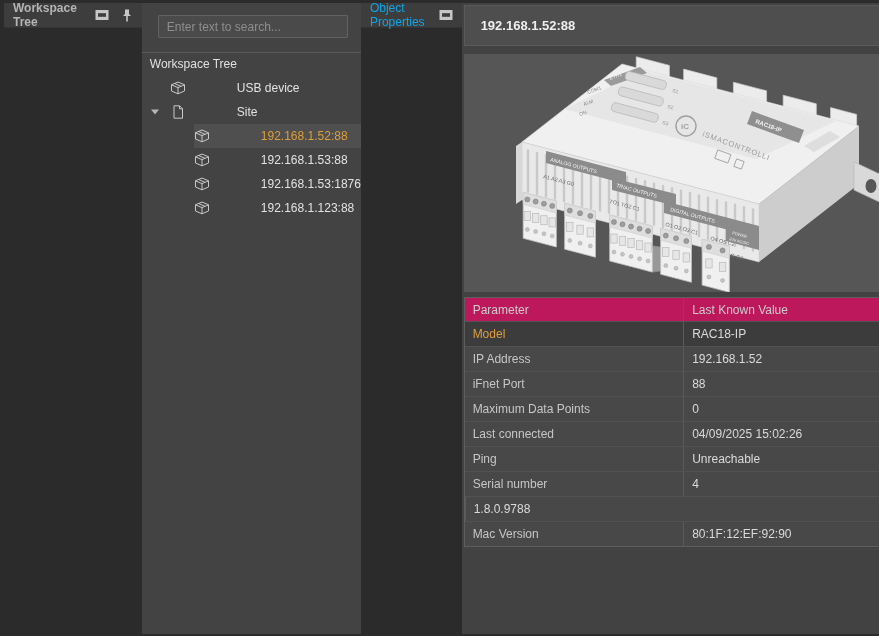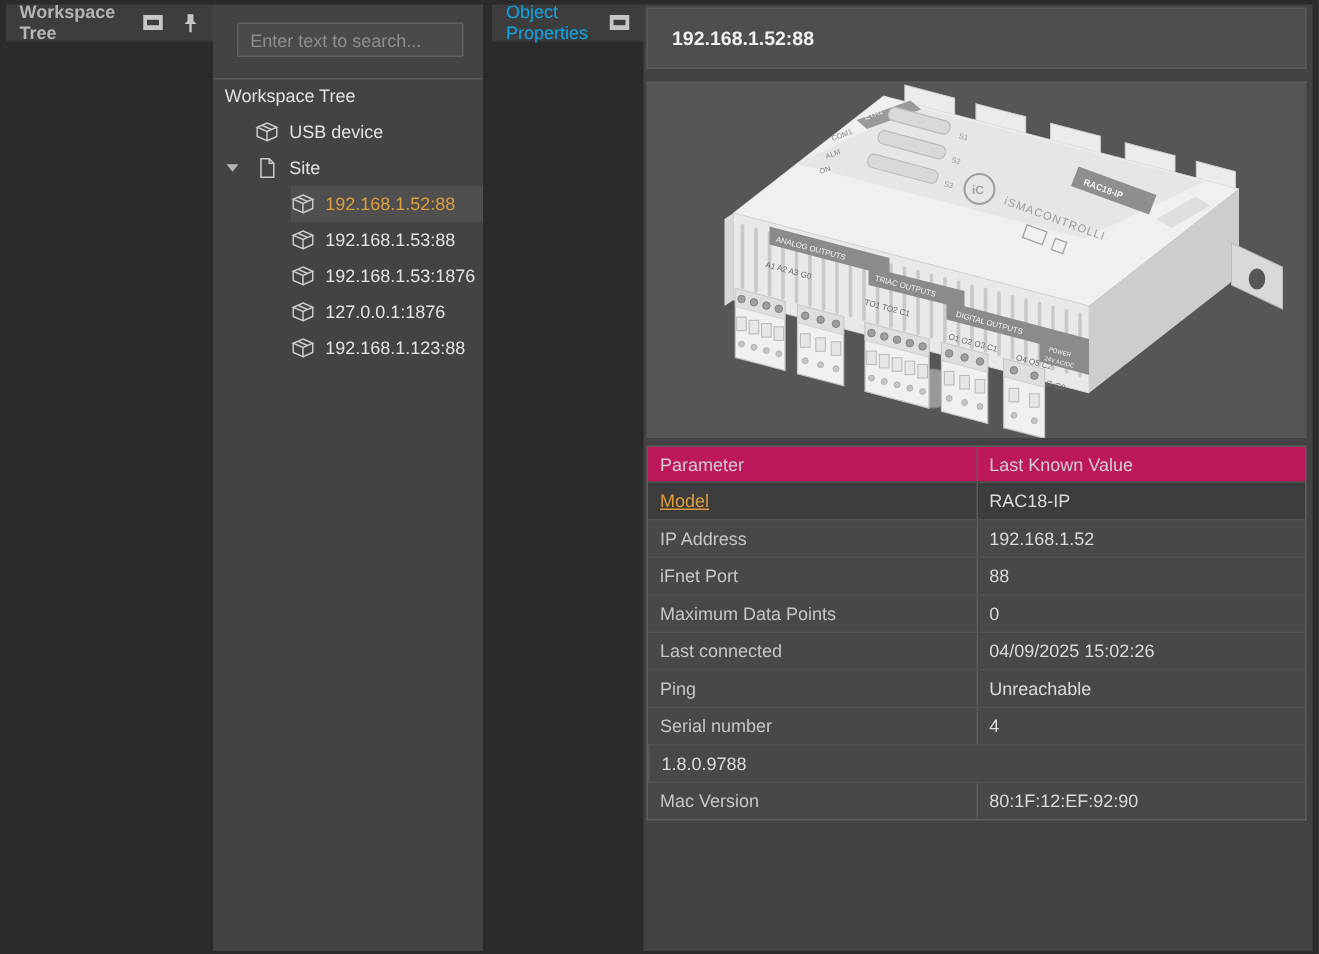--- a/index.html
+++ b/index.html
@@ -40,41 +40,41 @@
   .tree-root { height:23px; line-height:23px; padding-left:8px; color:#e0e0e0; }
   .tree-row { height:24px; display:flex; align-items:center; cursor:default; }
   .ind-0 { width:28px; flex:0 0 28px; }
   .ind-exp { width:8px; flex:0 0 8px; }
   .ind-2 { width:52px; flex:0 0 52px; }
   .expander { width:12px; flex:0 0 12px; margin-right:8px; display:flex; align-items:center; }
   .row-content { flex:1; height:24px; display:flex; align-items:center; }
   .tree-row.selected .row-content { background:#4f4f4f; }
   .tree-row.selected .tree-label { color:#de9e3b; }
   .tree-icon { width:16px; flex:0 0 16px; margin-right:7px; display:flex; align-items:center; }
-  .tree-label { white-space:nowrap; }
+  .tree-label { white-space:nowrap;margin-left:44px; }
 
   
   .right-body { flex:1; background:#424242; padding:2px 4px 0 2px; display:flex; flex-direction:column; }
   .object-header {
     height:41px; flex:0 0 41px; background:#4e4e4e; border:1px solid #5a5a5a;
     display:flex; align-items:center; padding-left:16px;
     color:#efefef; font-weight:bold; font-size:13px;
   }
   .device-image {
     height:238px; flex:0 0 238px; margin-top:8px; background:#565656;
     display:flex; align-items:center; justify-content:center;
   }
   .props-table { margin-top:5px; border:1px solid #5e5e5e; font-size:12px; }
   .trow { display:flex; height:25px; background:#484848; border-top:1px solid #525252; }
   .trow.thead { height:23px; background:#be185d; border-top:none; }
   .tcell { flex:1; display:flex; align-items:center; padding-left:8px; color:#c6c6c6; overflow:hidden; white-space:nowrap; }
   .tcell.value { border-left:1px solid #5a5a5a; color:#dadada; }
   .trow.thead .tcell { color:#cdcdcd; }
   .trow.selected { background:#3c3c3d; }
-  .trow.selected .tcell.param { color:#de9e3b;text-decoration:underline; }
+  .trow.selected .tcell.param { color:#de9e3b; }
 
   svg text { font-family:"Liberation Sans", sans-serif; }
 </style>
 </head>
 <body>
 
 <div class="app">
 
   <div class="panel panel-left">
     <div class="titlebar">
@@ -179,36 +179,20 @@
                   <polyline points="1.5,3.8 1.5,10 8,12.8 8,6.6"></polyline>
                   <polyline points="14.5,3.8 14.5,10 8,12.8"></polyline>
                   <line x1="4.6" y1="2.5" x2="11" y2="5.3"></line>
                 </g>
               </svg>
             </span>
             <span class="tree-label">192.168.1.53:1876</span>
           </div>
         </div>
 
-        <div class="tree-row">
-          <span class="ind-2"></span>
-          <div class="row-content">
-            <span class="tree-icon">
-              <svg width="16" height="14" viewBox="0 0 16 14">
-                <g stroke="#c9c9c9" stroke-width="1" fill="none">
-                  <polygon points="8,1 14.5,3.8 8,6.6 1.5,3.8"></polygon>
-                  <polyline points="1.5,3.8 1.5,10 8,12.8 8,6.6"></polyline>
-                  <polyline points="14.5,3.8 14.5,10 8,12.8"></polyline>
-                  <line x1="4.6" y1="2.5" x2="11" y2="5.3"></line>
-                </g>
-              </svg>
-            </span>
-            <span class="tree-label">127.0.0.1:1876</span>
-          </div>
-        </div>
 
         <div class="tree-row">
           <span class="ind-2"></span>
           <div class="row-content">
             <span class="tree-icon">
               <svg width="16" height="14" viewBox="0 0 16 14">
                 <g stroke="#c9c9c9" stroke-width="1" fill="none">
                   <polygon points="8,1 14.5,3.8 8,6.6 1.5,3.8"></polygon>
                   <polyline points="1.5,3.8 1.5,10 8,12.8 8,6.6"></polyline>
                   <polyline points="14.5,3.8 14.5,10 8,12.8"></polyline>

